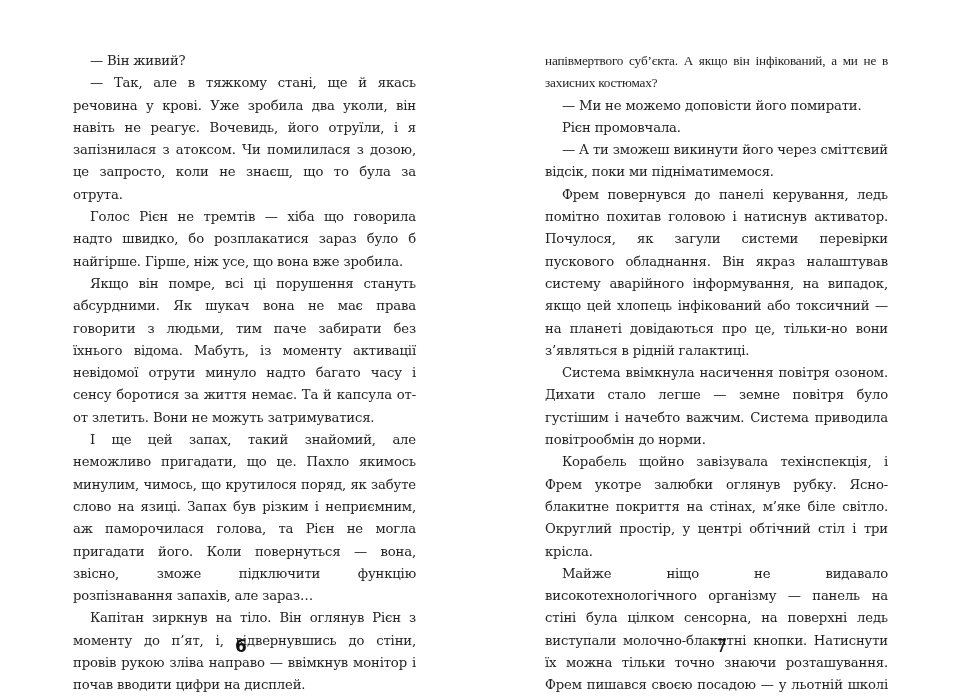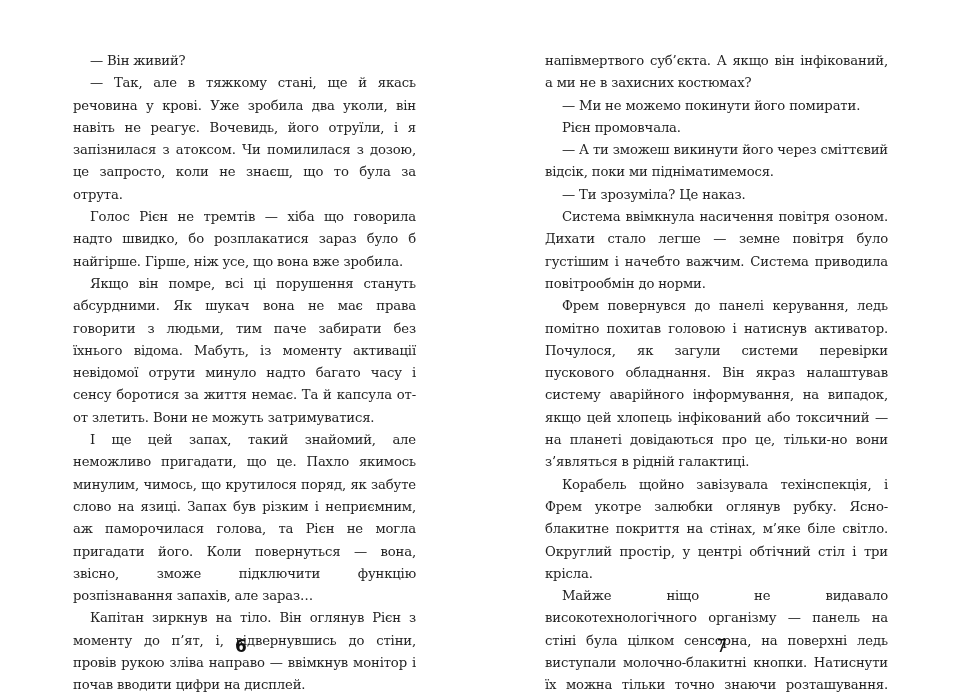--- a/index.html
+++ b/index.html
@@ -10,21 +10,21 @@
   .page.right { left: 545px; }
   .page-text {
     font-family: "DejaVu Serif", serif;
     font-size: 13.2px;
     line-height: 22.3px;
     color: #222222;
     text-align: justify;
     letter-spacing: -0.15px;
   }
   .page-text p { margin: 0; text-indent: 17px; }
-  .page-text p.noindent { text-indent: 0; }
+  .page-text p.noindent { text-indent: 0; font-family: Liberation Serif, serif; }
   .page-number {
     position: absolute; top: 636px; width: 40px; text-align: center;
     font-family: "DejaVu Sans", sans-serif; font-size: 17px; font-weight: bold; color: #111111;
   }
   .page-number.left { left: 221px; }
   .page-number.right { left: 702px; font-weight: normal; }
 </style>
 </head>
 <body>
 
@@ -36,23 +36,22 @@
     <p>Якщо він помре, всі ці порушення стануть абсурдними. Як шукач вона не має права говорити з людьми, тим паче забирати без їхнього відома. Мабуть, із моменту активації невідомої отрути минуло надто багато часу і сенсу боротися за життя немає. Та й капсула от-от злетить. Вони не можуть затримуватися.</p>
     <p>І ще цей запах, такий знайомий, але неможливо пригадати, що це. Пахло якимось минулим, чимось, що крутилося поряд, як забуте слово на язиці. Запах був різким і неприємним, аж паморочилася голова, та Рієн не могла пригадати його. Коли повернуться — вона, звісно, зможе підключити функцію розпізнавання запахів, але зараз…</p>
     <p>Капітан зиркнув на тіло. Він оглянув Рієн з моменту до п’ят, і, відвернувшись до стіни, провів рукою зліва направо — ввімкнув монітор і почав вводити цифри на дисплей.</p>
     <p>Нарешті, не відволікаючись від справ, промовив:</p>
 
   </div>
   <div class="page-number left">6</div>
 
   <div class="page right page-text">
     <p class="noindent">напівмертвого суб’єкта. А якщо він інфікований, а ми не в захисних костюмах?</p>
-    <p>— Ми не можемо покинути його помирати.</p>
+    <p>— Ми не можемо доповісти його помирати.</p>
     <p>Рієн промовчала.</p>
     <p>— А ти зможеш викинути його через сміттєвий відсік, поки ми підніматимемося.</p>
-    <p>— Ти зрозуміла? Це наказ.</p>
+    <p>Фрем повернувся до панелі керування, ледь помітно похитав головою і натиснув активатор. Почулося, як загули системи перевірки пускового обладнання. Він якраз налаштував систему аварійного інформування, на випадок, якщо цей хлопець інфікований або токсичний — на планеті довідаються про це, тільки-но вони з’являться в рідній галактиці.</p>
     <p>Система ввімкнула насичення повітря озоном. Дихати стало легше — земне повітря було густішим і начебто важчим. Система приводила повітрообмін до норми.</p>
-    <p>Фрем повернувся до панелі керування, ледь помітно похитав головою і натиснув активатор. Почулося, як загули системи перевірки пускового обладнання. Він якраз налаштував систему аварійного інформування, на випадок, якщо цей хлопець інфікований або токсичний — на планеті довідаються про це, тільки-но вони з’являться в рідній галактиці.</p>
     <p>Корабель щойно завізувала техінспекція, і Фрем укотре залюбки оглянув рубку. Ясно-блакитне покриття на стінах, м’яке біле світло. Округлий простір, у центрі обтічний стіл і три крісла.</p>
     <p>Майже ніщо не видавало високотехнологічного організму — панель на стіні була цілком сенсорна, на поверхні ледь виступали молочно-блакитні кнопки. Натиснути їх можна тільки точно знаючи розташування. Фрем пишався своєю посадою — у льотній школі їх навчали навпомацки</p>
   </div>
   <div class="page-number right">7</div>
 </div>
 
 </body></html>

